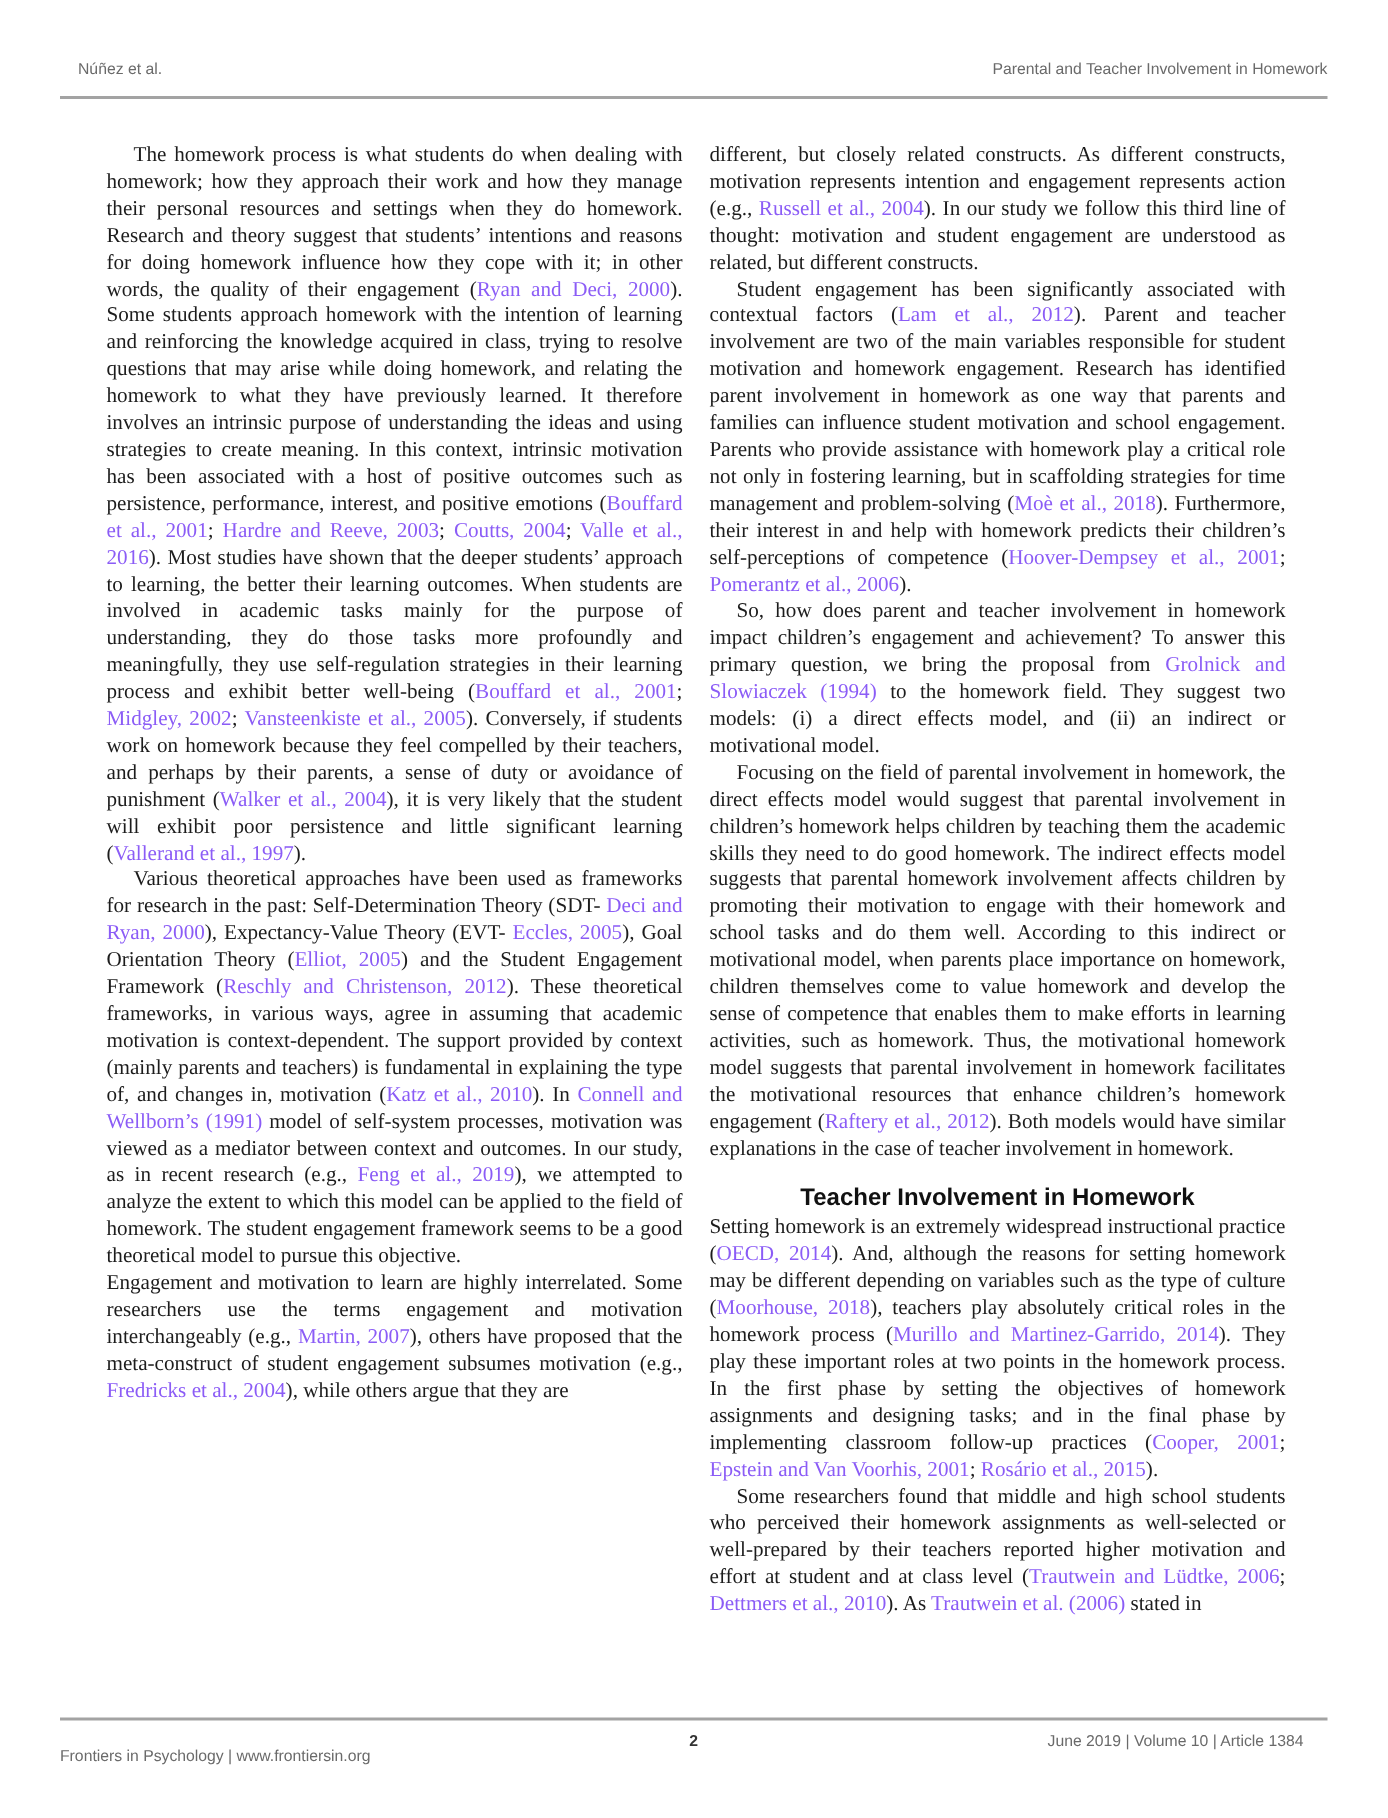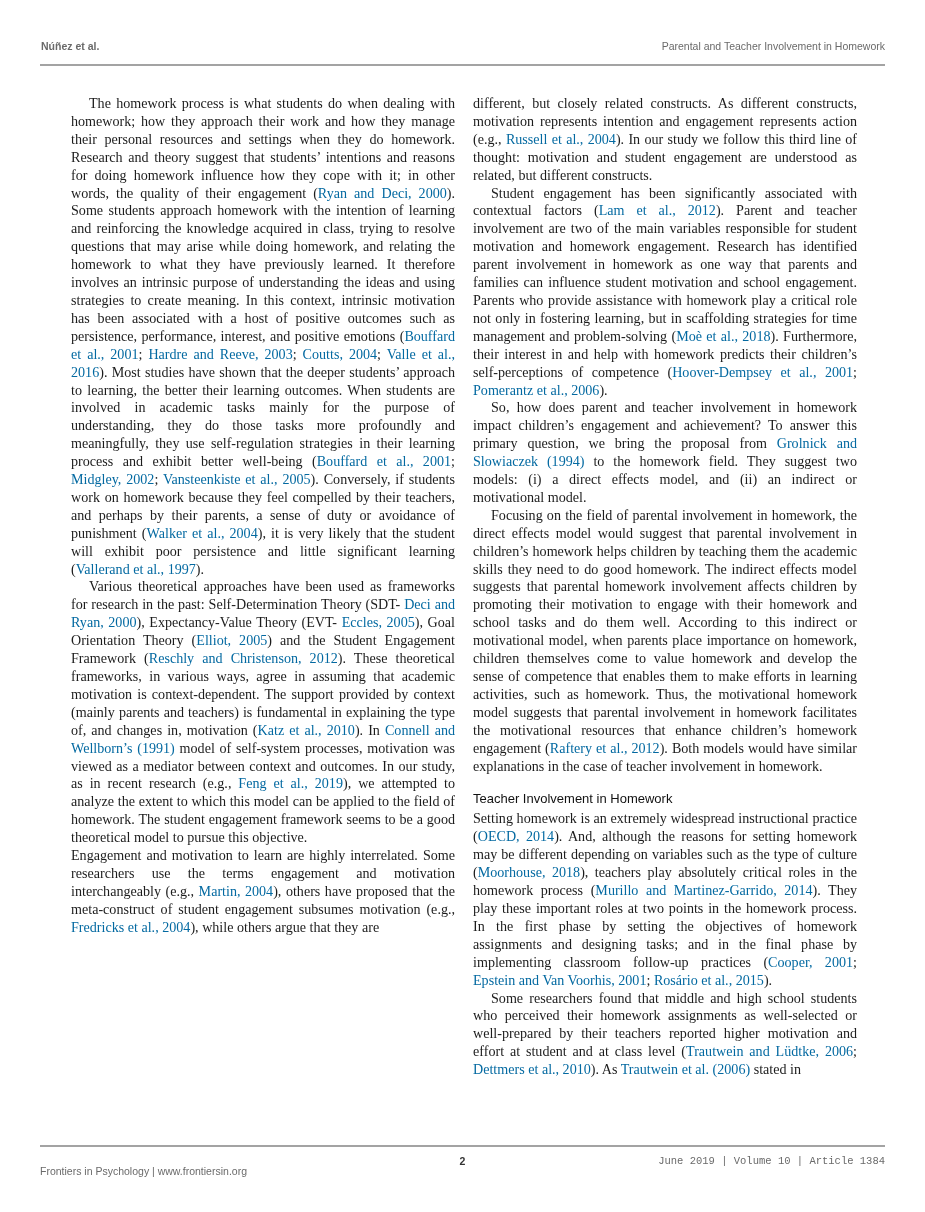--- a/index.html
+++ b/index.html
@@ -1,63 +1,63 @@
 <!DOCTYPE html>
 <html><head>
 <meta charset="utf-8">
 <style>
   html, body { margin: 0; padding: 0; background: #ffffff; }
   body { width: 925px; height: 1212px; position: relative; overflow: hidden; }
   .running-head {
     position: absolute; left: 40px; right: 40px; top: 40px;
     font-family: "Liberation Sans", sans-serif; font-size: 10.5px; color: #6a6a6a;
   }
-  .running-head .left { position: absolute; left: 1px; top: 0; font-weight: bold; }
+  .running-head .left { position: absolute; left: 12px; top: 0; }
   .running-head .right { position: absolute; right: 0; top: 0; }
   .rule { position: absolute; left: 40px; right: 40px; height: 2px; background: #a3a3a3; }
   .rule.top { top: 64px; }
   .rule.bottom { top: 1145px; }
   .footer {
     position: absolute; left: 40px; right: 40px; top: 1155px;
     font-family: "Liberation Sans", sans-serif; font-size: 10.5px; color: #6a6a6a;
   }
   .footer .left { position: absolute; left: 0; top: 0; margin-top: 10px; }
   .footer .center { position: absolute; left: 0; right: 0; top: 0; text-align: center; font-weight: bold; color: #333; }
-  .footer .right { position: absolute; right: 0; top: 0; font-family: Liberation Mono, monospace; }
+  .footer .right { position: absolute; right: 16px; top: 0; }
 
   .col {
     position: absolute; top: 95px; width: 384px;
     font-family: "Liberation Serif", serif; font-size: 14.1px; line-height: 17.9px; color: #1c1c1c;
     text-align: justify; hyphens: none;
   }
   .col.left-col { left: 71px; }
   .col.right-col { left: 473px; }
   .col p { margin: 0; text-indent: 18px; }
   .col p.noindent { text-indent: 0; }
-  .cite { color: #0369a1; }
+  .cite { color: #8b5cf6; }
   h2 {
-    font-family: "Liberation Sans", sans-serif; font-weight: normal; font-size: 13px; line-height: 21px;
-    color: #111; margin: 0; text-align: left;
+    font-family: "Liberation Sans", sans-serif; font-weight: bold; font-size: 16px; line-height: 21px;
+    color: #111; margin: 0; text-align: center;
   }
   .left-col h2 { margin-top: 27px; }
   .right-col h2 { margin-top: 13px; margin-bottom: 1px; }
 </style>
 </head>
 <body>
 
 <div class="running-head">
   <span class="left">Núñez et al.</span>
   <span class="right">Parental and Teacher Involvement in Homework</span>
 </div>
 <div class="rule top"></div>
 
 <div class="col left-col">
   <p>The homework process is what students do when dealing with homework; how they approach their work and how they manage their personal resources and settings when they do homework. Research and theory suggest that students’ intentions and reasons for doing homework influence how they cope with it; in other words, the quality of their engagement (<span class="cite">Ryan and Deci, 2000</span>). Some students approach homework with the intention of learning and reinforcing the knowledge acquired in class, trying to resolve questions that may arise while doing homework, and relating the homework to what they have previously learned. It therefore involves an intrinsic purpose of understanding the ideas and using strategies to create meaning. In this context, intrinsic motivation has been associated with a host of positive outcomes such as persistence, performance, interest, and positive emotions (<span class="cite">Bouffard et al., 2001</span>; <span class="cite">Hardre and Reeve, 2003</span>; <span class="cite">Coutts, 2004</span>; <span class="cite">Valle et al., 2016</span>). Most studies have shown that the deeper students’ approach to learning, the better their learning outcomes. When students are involved in academic tasks mainly for the purpose of understanding, they do those tasks more profoundly and meaningfully, they use self-regulation strategies in their learning process and exhibit better well-being (<span class="cite">Bouffard et al., 2001</span>; <span class="cite">Midgley, 2002</span>; <span class="cite">Vansteenkiste et al., 2005</span>). Conversely, if students work on homework because they feel compelled by their teachers, and perhaps by their parents, a sense of duty or avoidance of punishment (<span class="cite">Walker et al., 2004</span>), it is very likely that the student will exhibit poor persistence and little significant learning (<span class="cite">Vallerand et al., 1997</span>).</p>
   <p>Various theoretical approaches have been used as frameworks for research in the past: Self-Determination Theory (SDT- <span class="cite">Deci and Ryan, 2000</span>), Expectancy-Value Theory (EVT- <span class="cite">Eccles, 2005</span>), Goal Orientation Theory (<span class="cite">Elliot, 2005</span>) and the Student Engagement Framework (<span class="cite">Reschly and Christenson, 2012</span>). These theoretical frameworks, in various ways, agree in assuming that academic motivation is context-dependent. The support provided by context (mainly parents and teachers) is fundamental in explaining the type of, and changes in, motivation (<span class="cite">Katz et al., 2010</span>). In <span class="cite">Connell and Wellborn’s (1991)</span> model of self-system processes, motivation was viewed as a mediator between context and outcomes. In our study, as in recent research (e.g., <span class="cite">Feng et al., 2019</span>), we attempted to analyze the extent to which this model can be applied to the field of homework. The student engagement framework seems to be a good theoretical model to pursue this objective.</p>
-  <p class="noindent">Engagement and motivation to learn are highly interrelated. Some researchers use the terms engagement and motivation interchangeably (e.g., <span class="cite">Martin, 2004</span>), others have proposed that the meta-construct of student engagement subsumes motivation (e.g., <span class="cite">Fredricks et al., 2004</span>), while others argue that they are</p>
+  <p class="noindent">Engagement and motivation to learn are highly interrelated. Some researchers use the terms engagement and motivation interchangeably (e.g., <span class="cite">Martin, 2007</span>), others have proposed that the meta-construct of student engagement subsumes motivation (e.g., <span class="cite">Fredricks et al., 2004</span>), while others argue that they are</p>
 </div>
 
 <div class="col right-col">
   <p class="noindent">different, but closely related constructs. As different constructs, motivation represents intention and engagement represents action (e.g., <span class="cite">Russell et al., 2004</span>). In our study we follow this third line of thought: motivation and student engagement are understood as related, but different constructs.</p>
   <p>Student engagement has been significantly associated with contextual factors (<span class="cite">Lam et al., 2012</span>). Parent and teacher involvement are two of the main variables responsible for student motivation and homework engagement. Research has identified parent involvement in homework as one way that parents and families can influence student motivation and school engagement. Parents who provide assistance with homework play a critical role not only in fostering learning, but in scaffolding strategies for time management and problem-solving (<span class="cite">Moè et al., 2018</span>). Furthermore, their interest in and help with homework predicts their children’s self-perceptions of competence (<span class="cite">Hoover-Dempsey et al., 2001</span>; <span class="cite">Pomerantz et al., 2006</span>).</p>
   <p>So, how does parent and teacher involvement in homework impact children’s engagement and achievement? To answer this primary question, we bring the proposal from <span class="cite">Grolnick and Slowiaczek (1994)</span> to the homework field. They suggest two models: (i) a direct effects model, and (ii) an indirect or motivational model.</p>
   <p>Focusing on the field of parental involvement in homework, the direct effects model would suggest that parental involvement in children’s homework helps children by teaching them the academic skills they need to do good homework. The indirect effects model suggests that parental homework involvement affects children by promoting their motivation to engage with their homework and school tasks and do them well. According to this indirect or motivational model, when parents place importance on homework, children themselves come to value homework and develop the sense of competence that enables them to make efforts in learning activities, such as homework. Thus, the motivational homework model suggests that parental involvement in homework facilitates the motivational resources that enhance children’s homework engagement (<span class="cite">Raftery et al., 2012</span>). Both models would have similar explanations in the case of teacher involvement in homework.</p>
   <h2>Teacher Involvement in Homework</h2>
   <p class="noindent">Setting homework is an extremely widespread instructional practice (<span class="cite">OECD, 2014</span>). And, although the reasons for setting homework may be different depending on variables such as the type of culture (<span class="cite">Moorhouse, 2018</span>), teachers play absolutely critical roles in the homework process (<span class="cite">Murillo and Martinez-Garrido, 2014</span>). They play these important roles at two points in the homework process. In the first phase by setting the objectives of homework assignments and designing tasks; and in the final phase by implementing classroom follow-up practices (<span class="cite">Cooper, 2001</span>; <span class="cite">Epstein and Van Voorhis, 2001</span>; <span class="cite">Rosário et al., 2015</span>).</p>
   <p>Some researchers found that middle and high school students who perceived their homework assignments as well-selected or well-prepared by their teachers reported higher motivation and effort at student and at class level (<span class="cite">Trautwein and Lüdtke, 2006</span>; <span class="cite">Dettmers et al., 2010</span>). As <span class="cite">Trautwein et al. (2006)</span> stated in</p>

